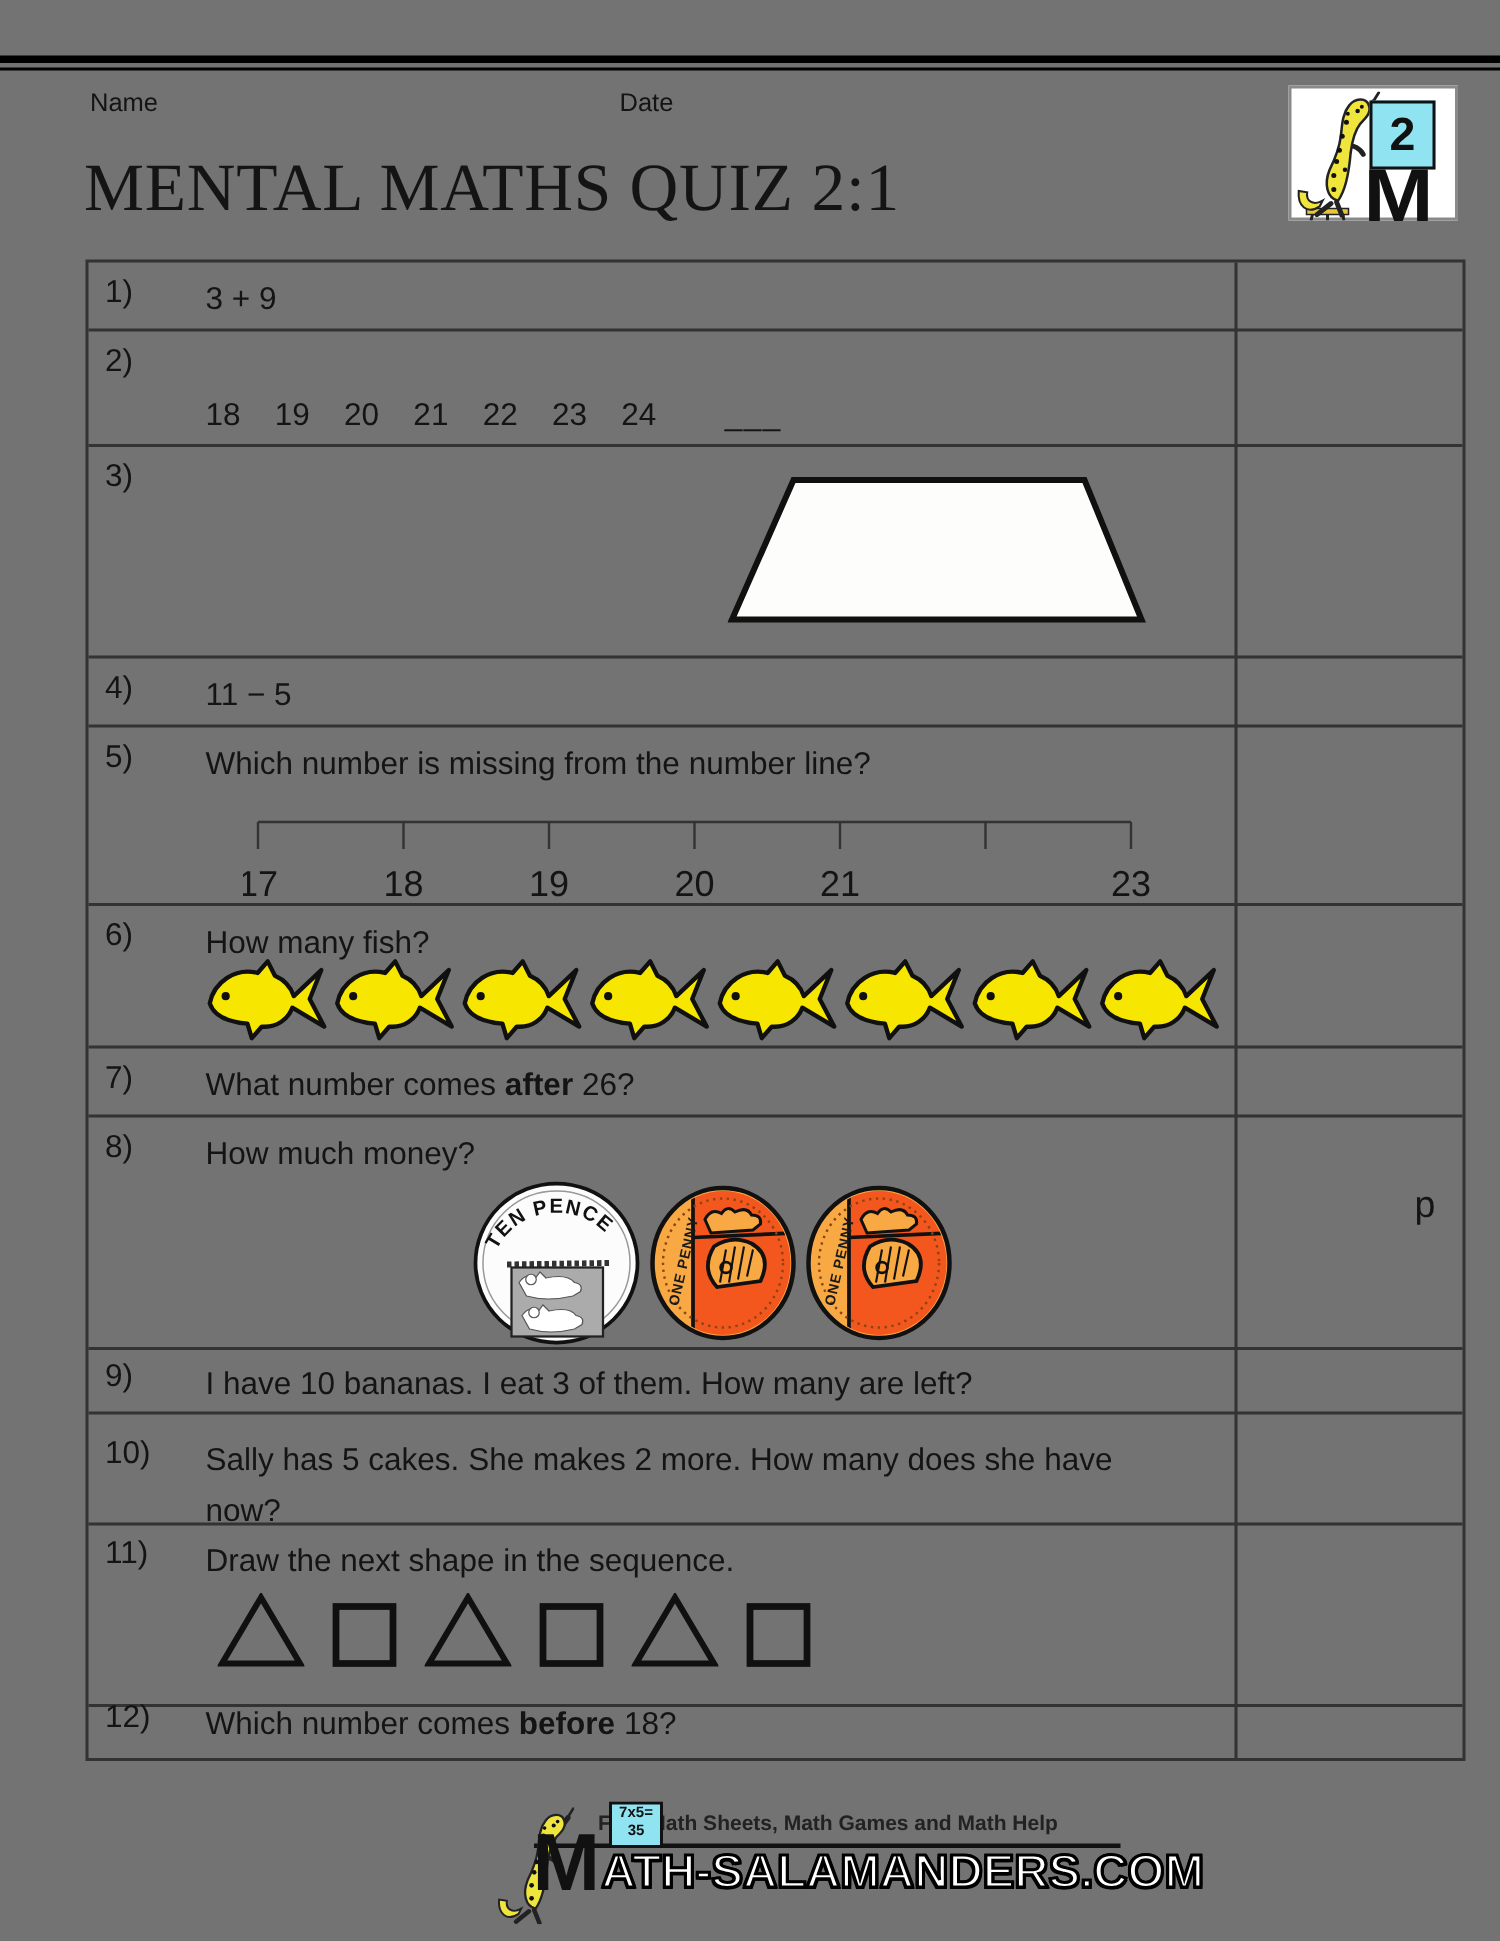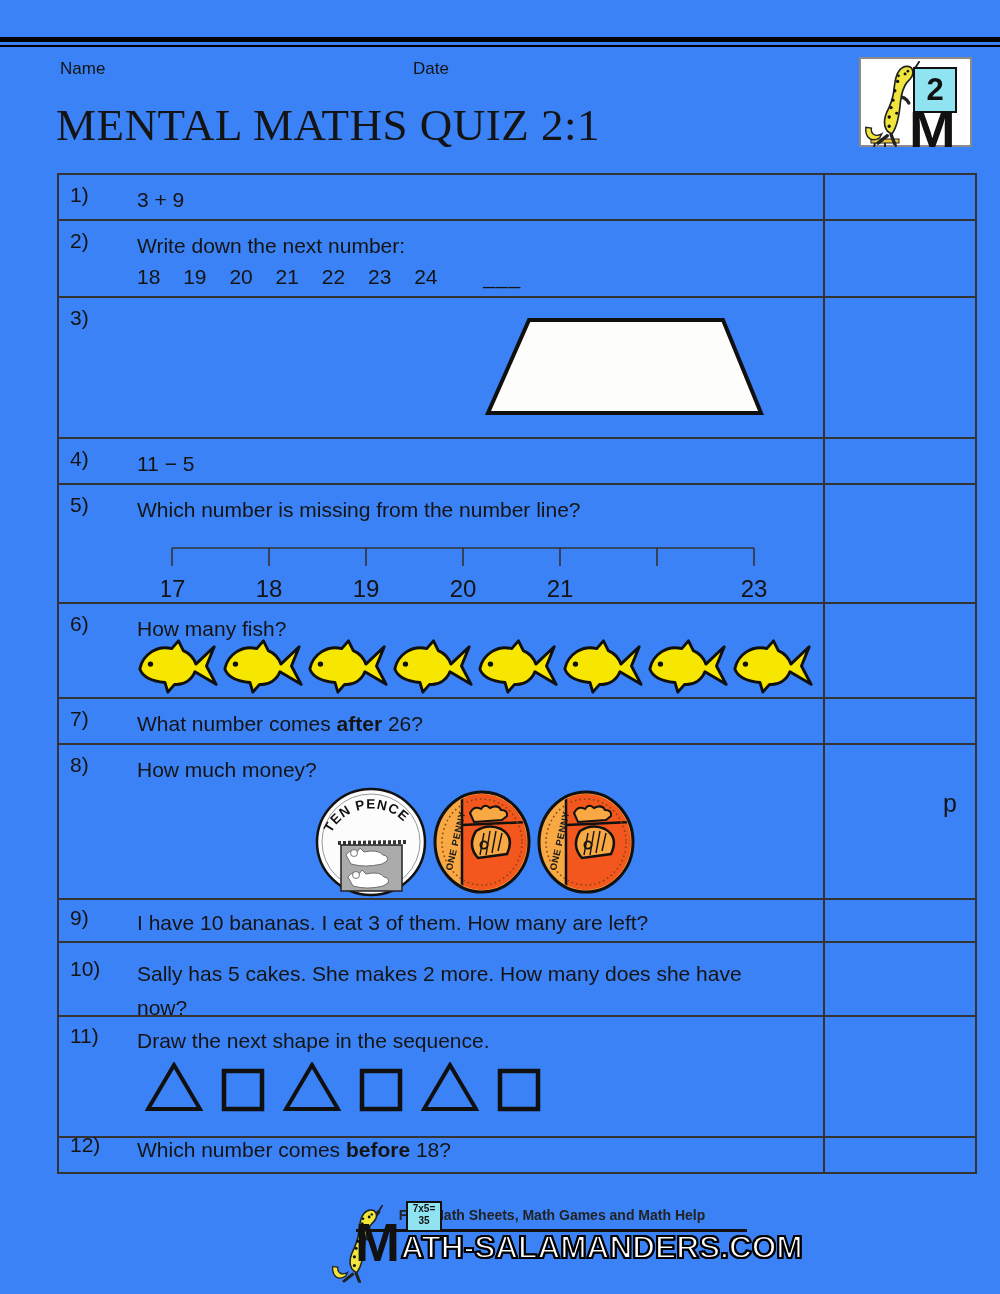--- a/index.html
+++ b/index.html
@@ -1,17 +1,17 @@
 <!DOCTYPE html>
 <html><head>
 <meta charset="utf-8">
 <style>
   html,body { margin:0; padding:0; background:#fff; }
   #page {
-    position:relative; width:1000px; height:1294px; background:#3b82f6;
+    position:relative; width:1000px; height:1294px; background:#737373;
     font-family:"Liberation Sans", sans-serif; color:#141414; overflow:hidden;
   }
   .topbar1 { position:absolute; left:0; top:37px; width:1000px; height:5px; background:#000; }
   .topbar2 { position:absolute; left:0; top:45px; width:1000px; height:2px; background:#000; }
   .name-label { position:absolute; left:60px; top:59px; font-size:17px; }
   .date-label { position:absolute; left:413px; top:59px; font-size:17px; }
   .title { position:absolute; left:56px; top:99px; font-family:"Liberation Serif", serif; font-size:45px; font-weight:normal; letter-spacing:0.5px; }
 
   
   .hlogo { position:absolute; left:859px; top:57px; width:113px; height:90px; border:2px solid #8a8a8a; background:#fff; box-sizing:border-box; }
@@ -97,21 +97,20 @@
   <div class="table">
     <div class="vline"></div>
 
     <div class="row" style="top:0;height:46px">
       <span class="num">1)</span>
       <span class="q">3 + 9</span>
     </div>
 
     <div class="row" style="top:46px;height:77px">
       <span class="num">2)</span>
-      <span class="q">Write down the next number:</span>
       <span class="seq"><span>18 19 20 21 22 23 24</span>&nbsp;&nbsp;<span class="blank">___</span></span>
     </div>
 
     <div class="row" style="top:123px;height:141px">
       <span class="num">3)</span>
       <div class="trapezoid-wrap">
         <svg width="280" height="100" viewBox="0 0 280 100">
           <polygon points="44,3 238,3 276,96 3,96" fill="#fdfdfb" stroke="#101010" stroke-width="4"></polygon>
         </svg>
       </div>

